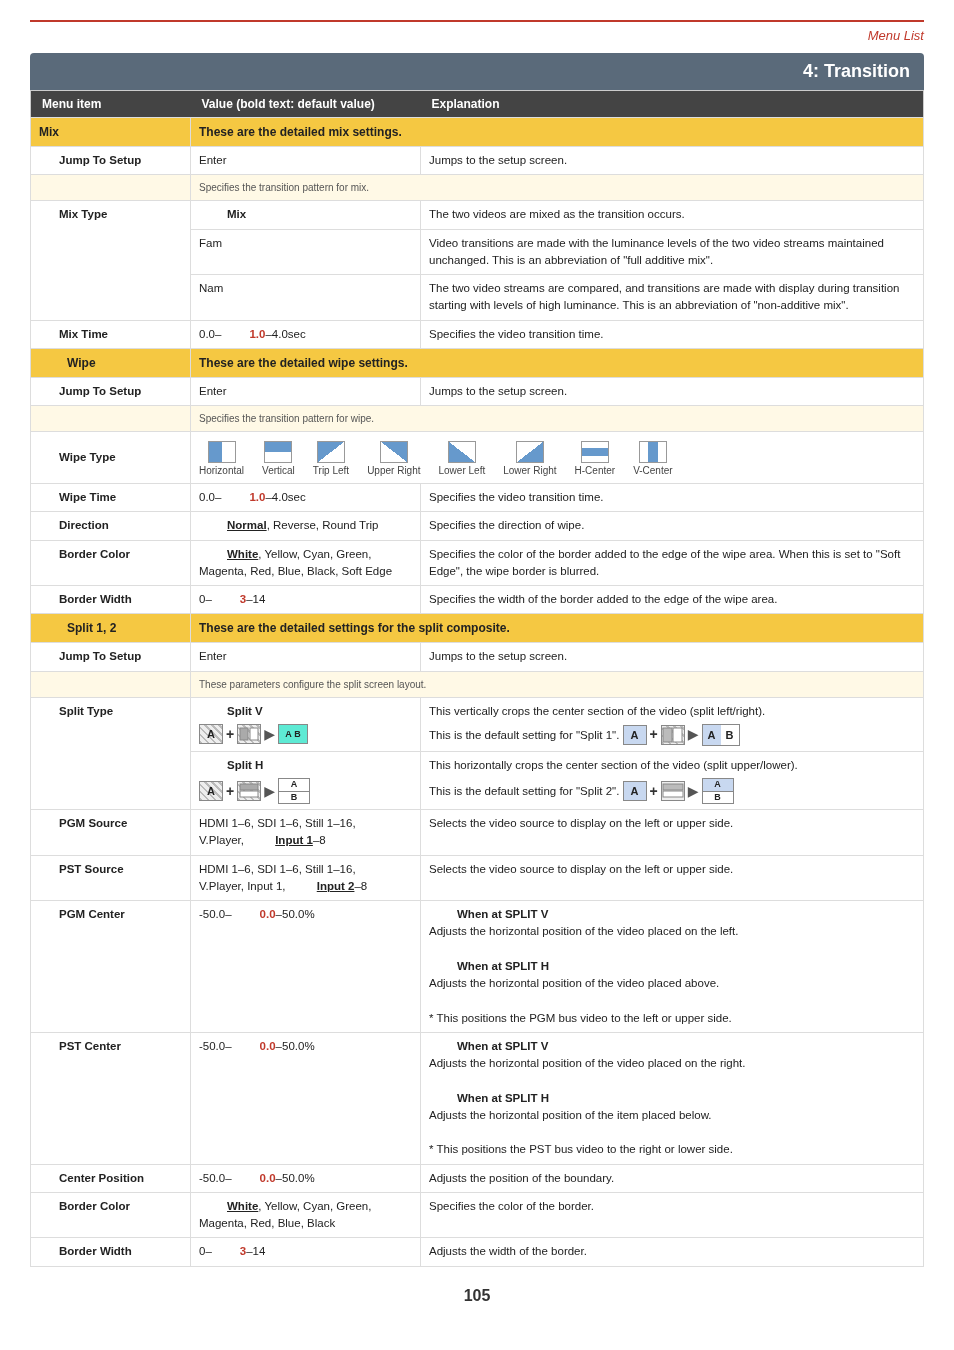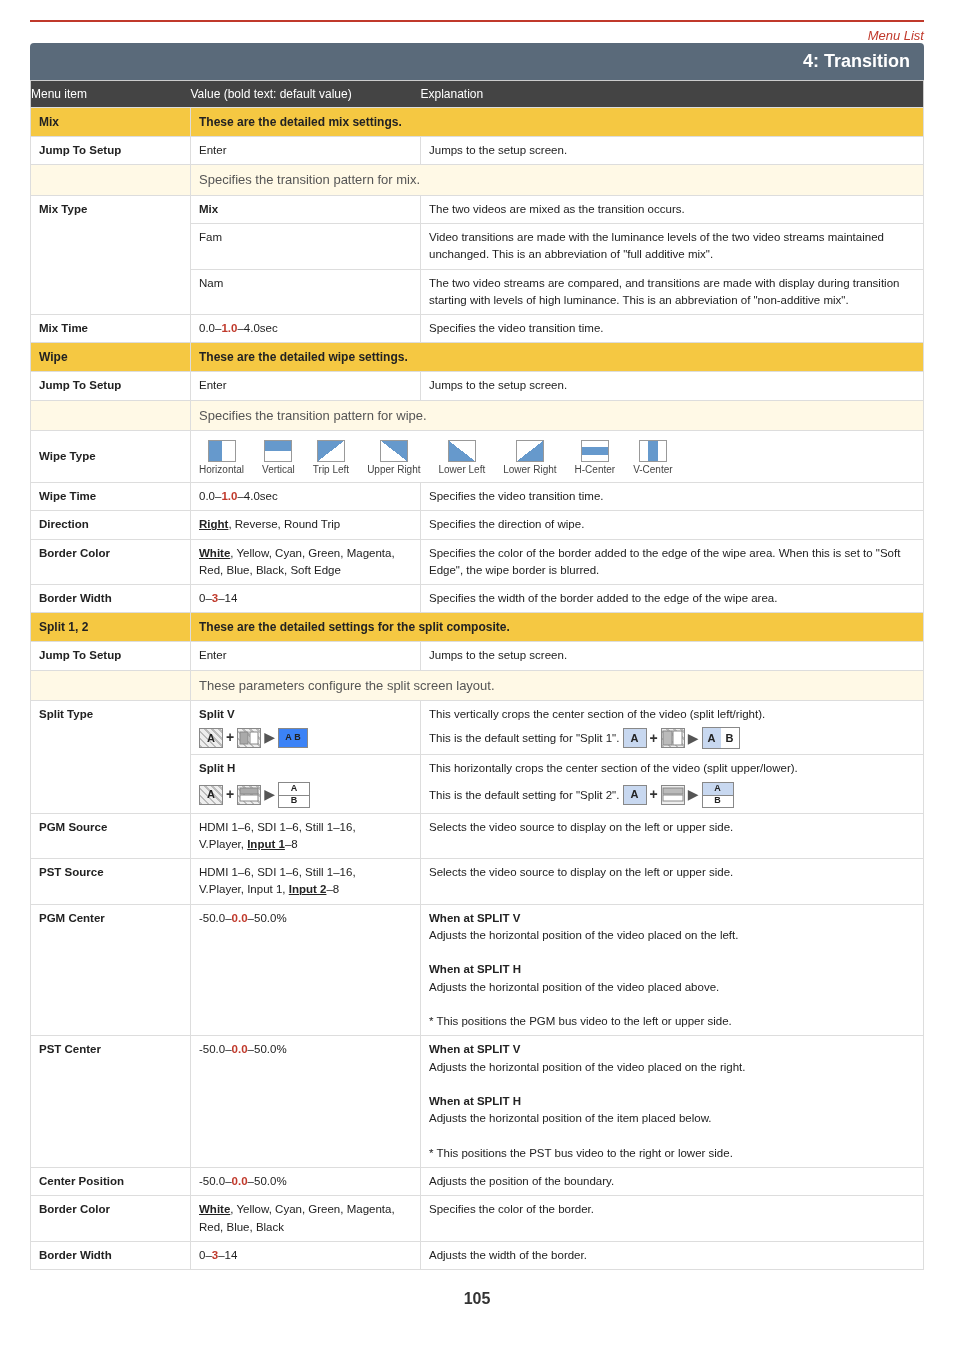--- a/index.html
+++ b/index.html
@@ -7,21 +7,21 @@
       font-family: Arial, Helvetica, sans-serif;
       font-size: 12px;
       background: #fff;
       color: #222;
       padding: 20px 30px 40px 30px;
     }
     .page-header {
       text-align: right;
       font-size: 13px;
       color: #c0392b;
-      margin-bottom: 0;
+      margin-bottom: 10px;
       font-style: italic;
     }
     .section-title {
       background: #5a6a7a;
       color: #fff;
       font-size: 18px;
       font-weight: bold;
       padding: 8px 14px;
       margin-bottom: 0;
       border-radius: 4px 4px 0 0;
@@ -29,46 +29,46 @@
     }
     table {
       width: 100%;
       border-collapse: collapse;
       border: 1px solid #ccc;
     }
     thead th {
       background: #444;
       color: #fff;
       text-align: left;
-      padding: 6px 0;
+      padding: 6px 11px;
       font-size: 12px;
-      font-weight: normal;
+      font-weight: bold;
     }
     tbody tr td {
       padding: 5px 8px;
       border: 1px solid #ddd;
       vertical-align: top;
       font-size: 11.5px;
       line-height: 1.5;
     }
     .row-header td {
       background: #f5c842;
       font-weight: bold;
       font-size: 12px;
     }
     .row-section-desc td {
       background: #fff9e6;
       font-style: normal;
       color: #555;
-      font-size: 13px;
+      font-size: 10px;
     }
     .col-menu { width: 160px; }
     .col-value { width: 230px; }
     .col-explanation { width: auto; }
-    .bold { font-weight: bold; }
+    .bold { font-weight: bold; padding-left: 28px; }
     .underline { text-decoration: underline; }
     .wipe-type-row td { vertical-align: middle; }
     .wipe-icons {
       display: flex;
       align-items: center;
       gap: 18px;
       flex-wrap: wrap;
       margin-top: 4px;
     }
     .wipe-icon {
@@ -138,21 +138,21 @@
     }
     .split-ab-box {
       width: 30px;
       height: 20px;
       border: 1.5px solid #888;
       display: inline-flex;
       align-items: center;
       justify-content: center;
       font-size: 9px;
       font-weight: bold;
-      background: #3b82f6;
+      background: #5eead4;
     }
     .plus-sign { font-size: 14px; font-weight: bold; color: #333; }
     .arrow-right { font-size: 14px; color: #555; }
     .red-text { color: #c0392b; font-weight: bold; }
     .page-num {
       text-align: center;
       font-size: 16px;
       font-weight: bold;
       margin-top: 20px;
       color: #333;
@@ -278,21 +278,21 @@
     </tr>
 
     <tr>
       <td class="bold">Wipe Time</td>
       <td>0.0–<span class="bold red-text">1.0</span>–4.0sec</td>
       <td>Specifies the video transition time.</td>
     </tr>
 
     <tr>
       <td class="bold">Direction</td>
-      <td><span class="bold underline">Right</span>, Reverse, Round Trip</td>
+      <td><span class="bold underline">Normal</span>, Reverse, Round Trip</td>
       <td>Specifies the direction of wipe.</td>
     </tr>
 
     <tr>
       <td class="bold">Border Color</td>
       <td><span class="bold underline">White</span>, Yellow, Cyan, Green, Magenta, Red, Blue, Black, Soft Edge</td>
       <td>Specifies the color of the border added to the edge of the wipe area. When this is set to "Soft Edge", the wipe border is blurred.</td>
     </tr>
 
     <tr>

